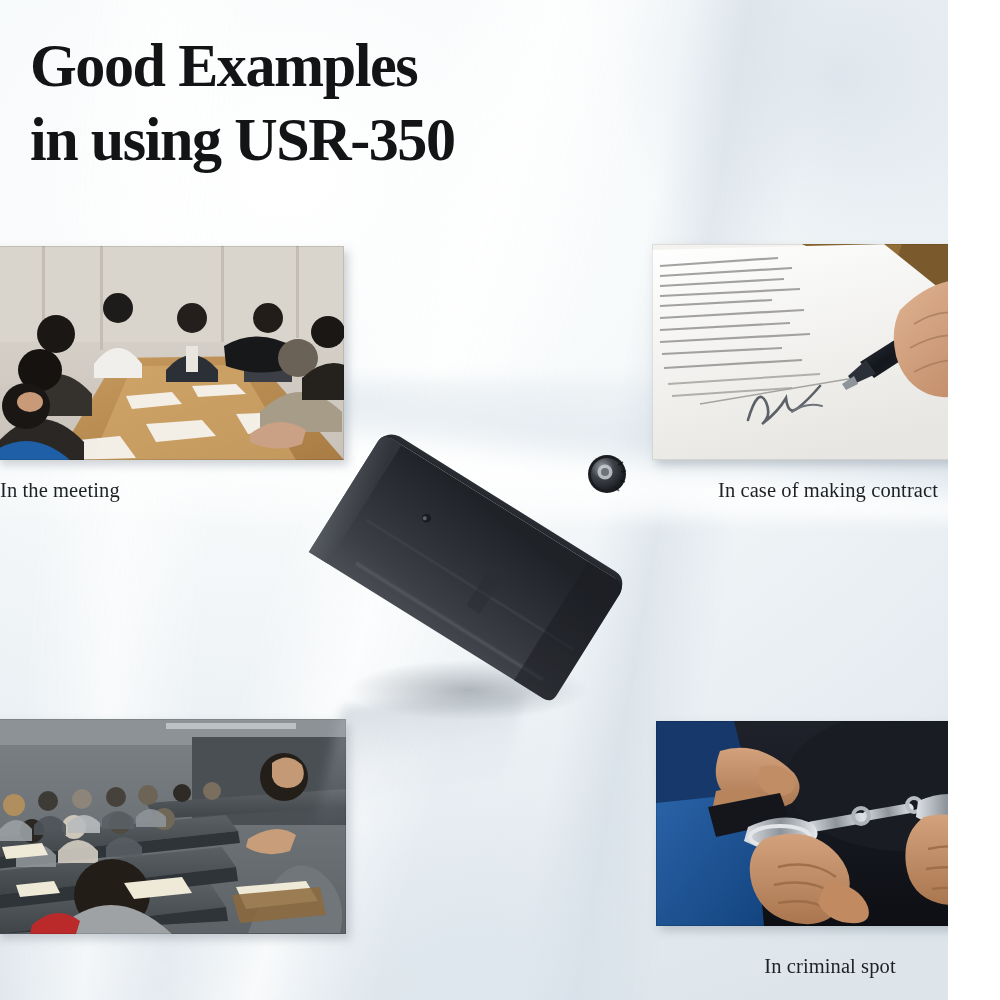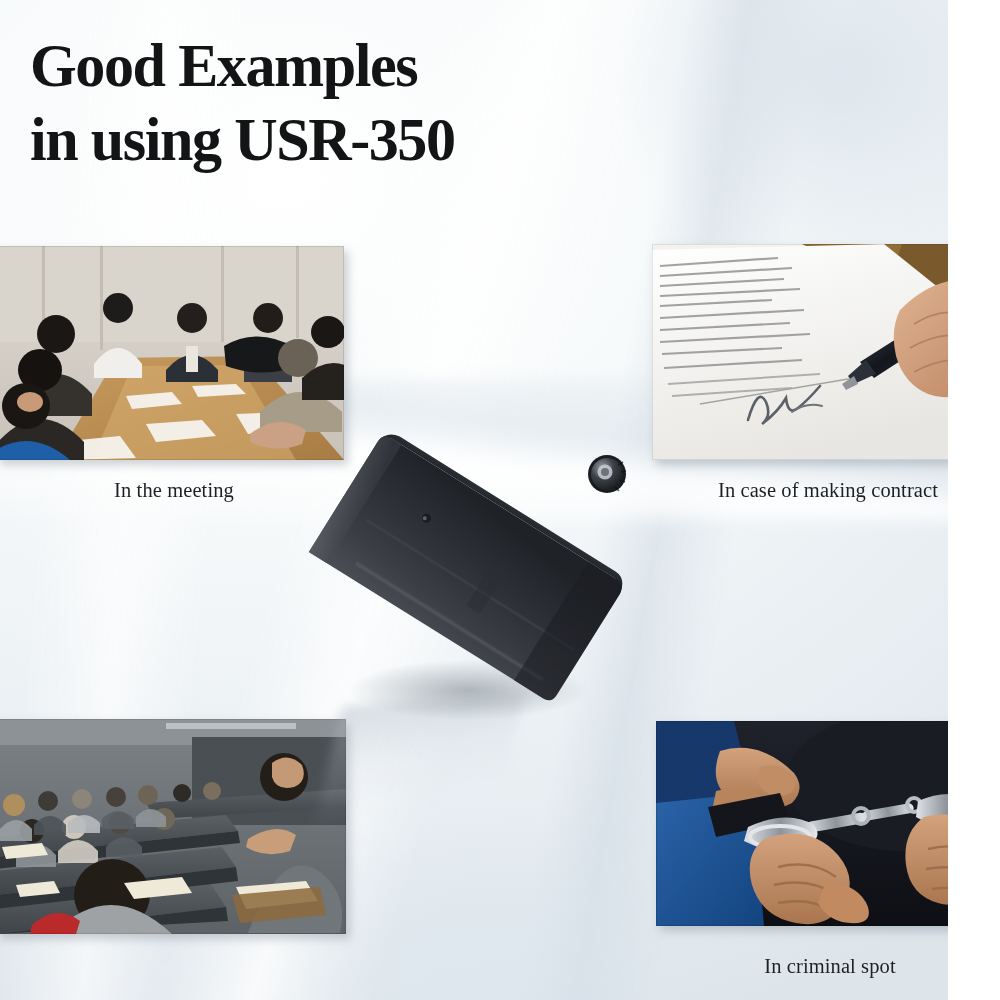--- a/index.html
+++ b/index.html
@@ -86,21 +86,21 @@
 
   
   .caption {
     position: absolute;
     color: #1d2124;
     font-size: 20.5px;
     line-height: 24px;
     letter-spacing: 0.1px;
     white-space: nowrap;
   }
-  #cap-meeting  { left: 0px;   top: 478px; width: 348px; text-align: center; }
+  #cap-meeting  { left: 0px;   top: 478px; width: 348px; }
   #cap-contract { left: 652px; top: 478px; width: 352px; text-align: center; }
   #cap-class    { left: 0px;   top: 954px; width: 348px; text-align: center; }
   #cap-criminal { left: 656px; top: 954px; width: 348px; text-align: center; }
 
   
   #device-wrap {
     position: absolute;
     left: 318px;
     top: 428px;
     width: 330px;

